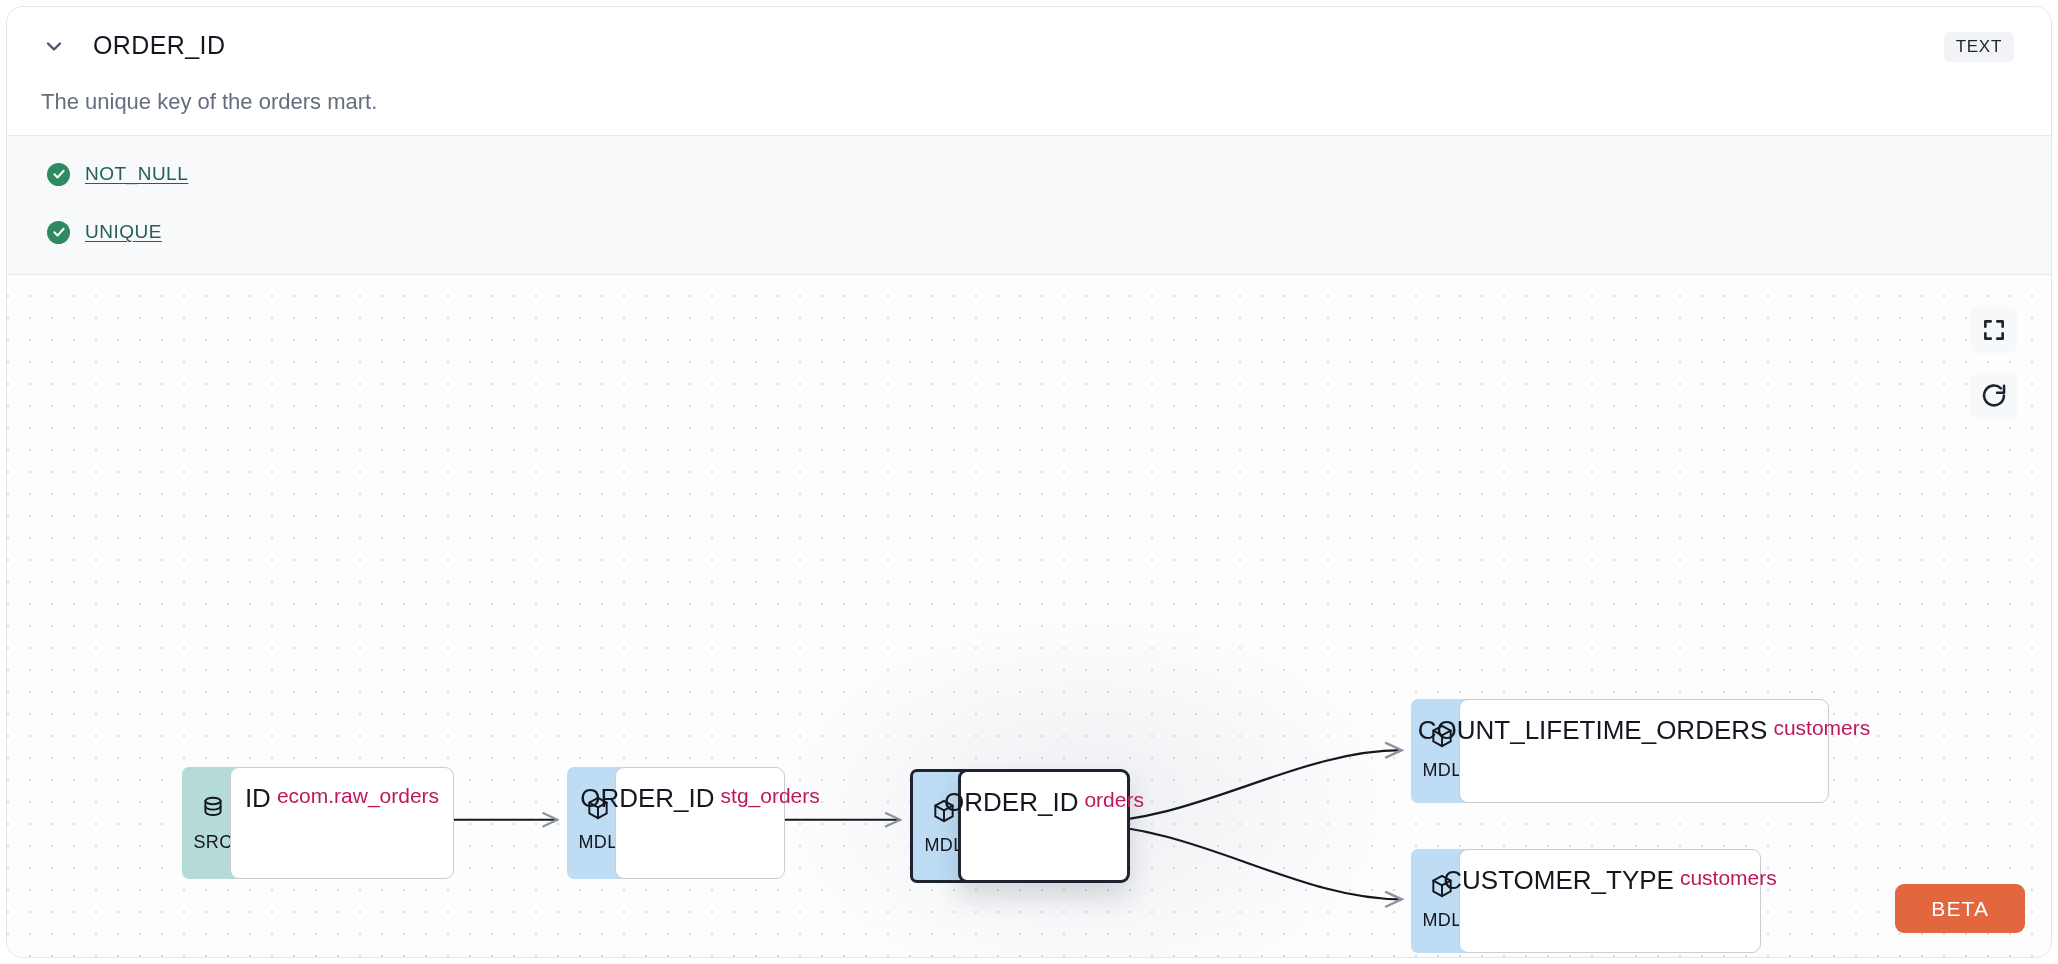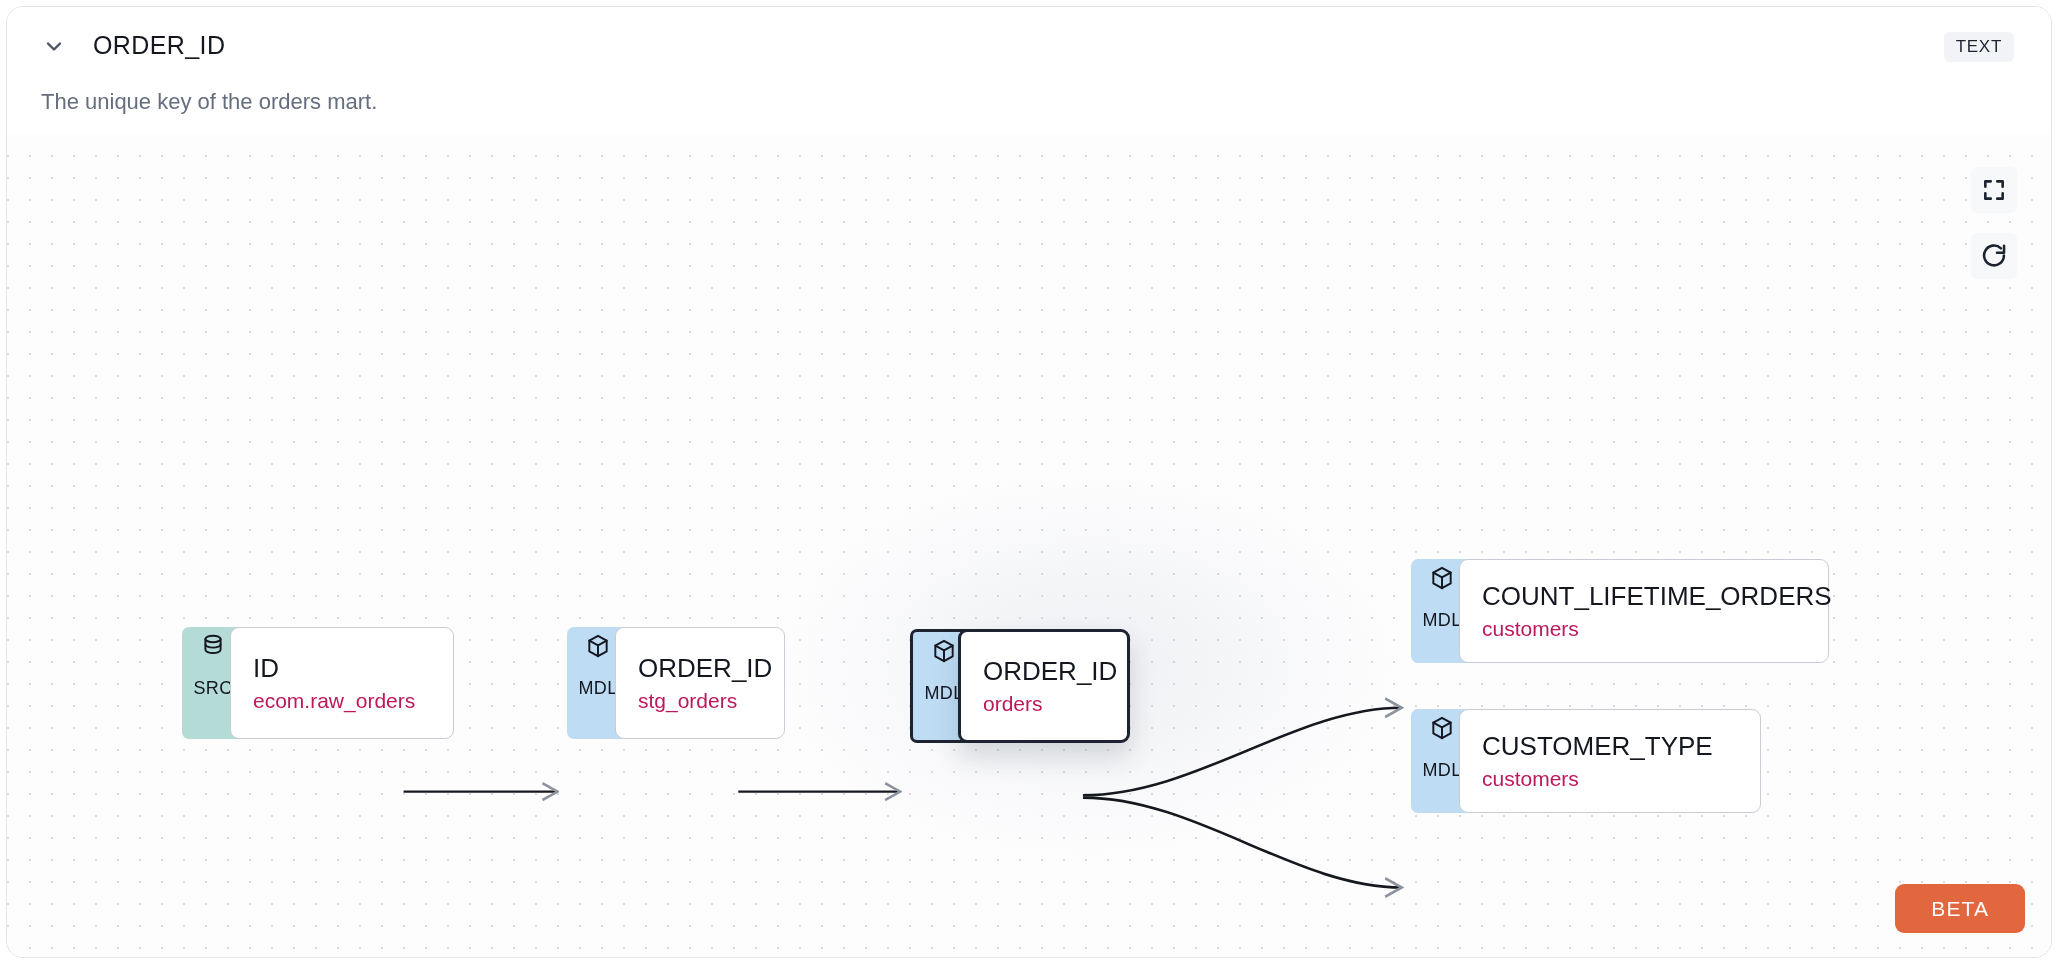--- a/index.html
+++ b/index.html
@@ -156,22 +156,22 @@
     position: absolute;
     display: flex;
     align-items: stretch;
   }
   .node-badge {
     width: 62px;
     border-radius: 7px;
     display: flex;
     flex-direction: column;
     align-items: center;
-    justify-content: flex-start;
-    gap: 20px;
+    justify-content: center;
+    gap: 12px;
     box-sizing: border-box;
     padding: 6px 0 7px 0;
     position: relative;
     z-index: 1;
   }
   .node-badge.src { background: #b5dbd6; }
   .node-badge.mdl { background: #bedcf4; }
   .node-badge svg { display: block; }
   .badge-label {
     font-size: 18px;
@@ -180,21 +180,21 @@
     letter-spacing: 0.3px;
   }
   .node-body {
     background: #ffffff;
     border: 1px solid #c9ccd3;
     border-radius: 9px;
     box-sizing: border-box;
     margin-left: -14px;
     padding: 16px 22px 16px 22px;
     display: flex;
-    flex-direction: column;
+    flex-direction: row;
     justify-content: center;
     gap: 6px;
     position: relative;
     z-index: 2;
     cursor: pointer;
   }
   .node-name {
     font-size: 26px;
     color: #14171f;
     line-height: 1.1;
@@ -282,20 +282,41 @@
           <svg width="24" height="24" viewBox="0 0 24 24" fill="none" stroke="#4a5263" stroke-width="2.4" stroke-linecap="round" stroke-linejoin="round">
             <polyline points="6 9.5 12 15.5 18 9.5"></polyline>
           </svg>
         </button>
         <div class="col-title">ORDER_ID</div>
       </div>
       <div class="type-badge">TEXT</div>
       <div class="col-desc">The unique key of the orders mart.</div>
     </div>
 
+    <div class="tests">
+
+      <div class="test-row">
+        <span class="check-icon">
+          <svg width="14" height="14" viewBox="0 0 24 24" fill="none" stroke="#ffffff" stroke-width="3.4" stroke-linecap="round" stroke-linejoin="round">
+            <polyline points="4 12.5 9.5 18 20 6.5"></polyline>
+          </svg>
+        </span>
+        <a class="test-link">NOT_NULL</a>
+      </div>
+
+      <div class="test-row">
+        <span class="check-icon">
+          <svg width="14" height="14" viewBox="0 0 24 24" fill="none" stroke="#ffffff" stroke-width="3.4" stroke-linecap="round" stroke-linejoin="round">
+            <polyline points="4 12.5 9.5 18 20 6.5"></polyline>
+          </svg>
+        </span>
+        <a class="test-link">UNIQUE</a>
+      </div>
+
+    </div>
 
     <div class="canvas">
 
       <div class="canvas-glow"></div>
 
       <svg class="edges" viewBox="0 0 2046 686" preserveAspectRatio="none">
         <defs>
           <marker id="arw" markerWidth="9" markerHeight="9" refX="8" refY="4.5" orient="auto" markerUnits="strokeWidth">
             <path d="M0.5,1 L8,4.5 L0.5,8" fill="none" stroke="#8d939e" stroke-width="1.1"></path>
           </marker>

